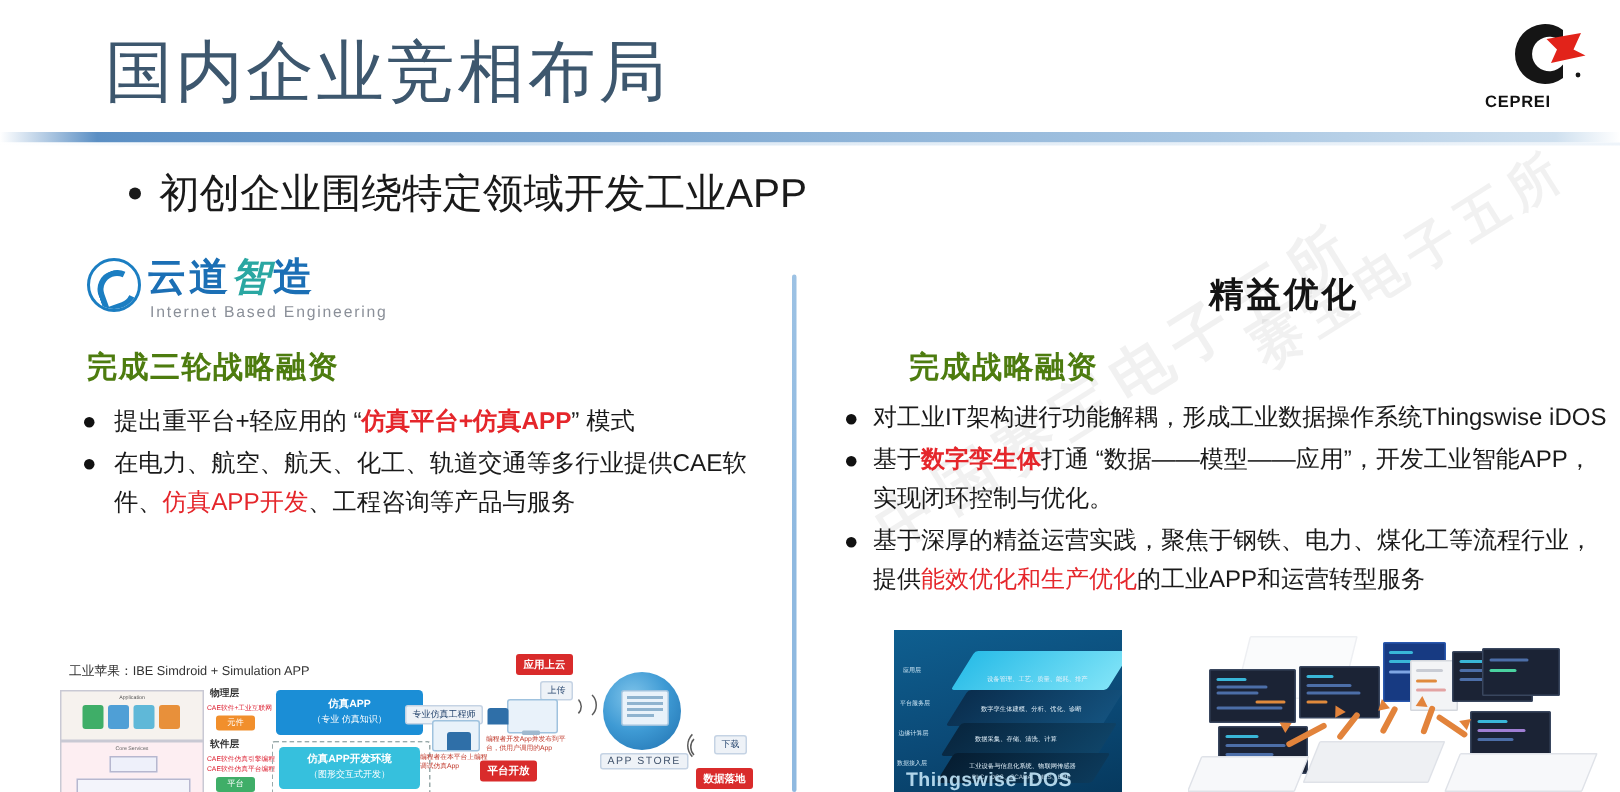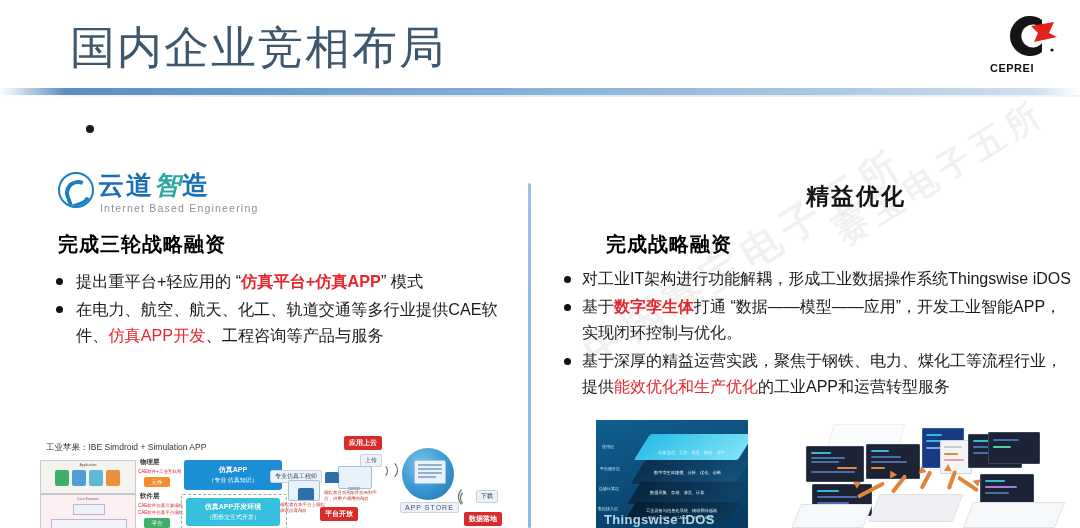--- a/index.html
+++ b/index.html
@@ -200,21 +200,21 @@
     letter-spacing: 2px;
     white-space: nowrap;
   }
   .col-left  .col-heading { left: 240px; top: 13px; }
   .col-right .col-heading { left: 250px; top: 13px; }
 
   .funding {
     position: absolute;
     font-size: 20px;
     font-weight: bold;
-    color: #000000;
+    color: #4d7c0f;
     letter-spacing: 1px;
     white-space: nowrap;
   }
   .col-left  .funding { left: 10px;  top: 63px; }
   .col-right .funding { left: 50px;  top: 63px; }
 
   
   .bullets {
     position: absolute;
     left: 0;
@@ -368,21 +368,21 @@
       <svg width="72" height="56" viewBox="0 0 72 56" xmlns="http://www.w3.org/2000/svg">
         <path d="M52 12 A20 20 0 1 0 52 44 L52 35 A11.5 11.5 0 1 1 52 21 Z" fill="#151515"></path>
         <path d="M41 18 L64 14 L59 25 L67 29 L44 34 L48 25 Z" fill="#e2231a"></path>
         <circle cx="62" cy="42" r="1.6" fill="#151515"></circle>
       </svg>
     </div>
     <div class="ceprei-name">CEPREI</div>
   </div>
 
   <div class="lead-bullet">
-    <span class="dot"></span>
+    <span class="dot"></span><span>初创企业围绕特定领域开发工业APP</span>
   </div>
 
   <div class="col-divider"></div>
 
   <div class="col col-left">
 
     <div class="brand-row">
       <div class="yd-logo">
         <div class="yd-swirl"></div>
         <div class="yd-text"><span class="yd-c1">云道</span><span class="yd-c2">智</span><span class="yd-c1">造</span></div>

